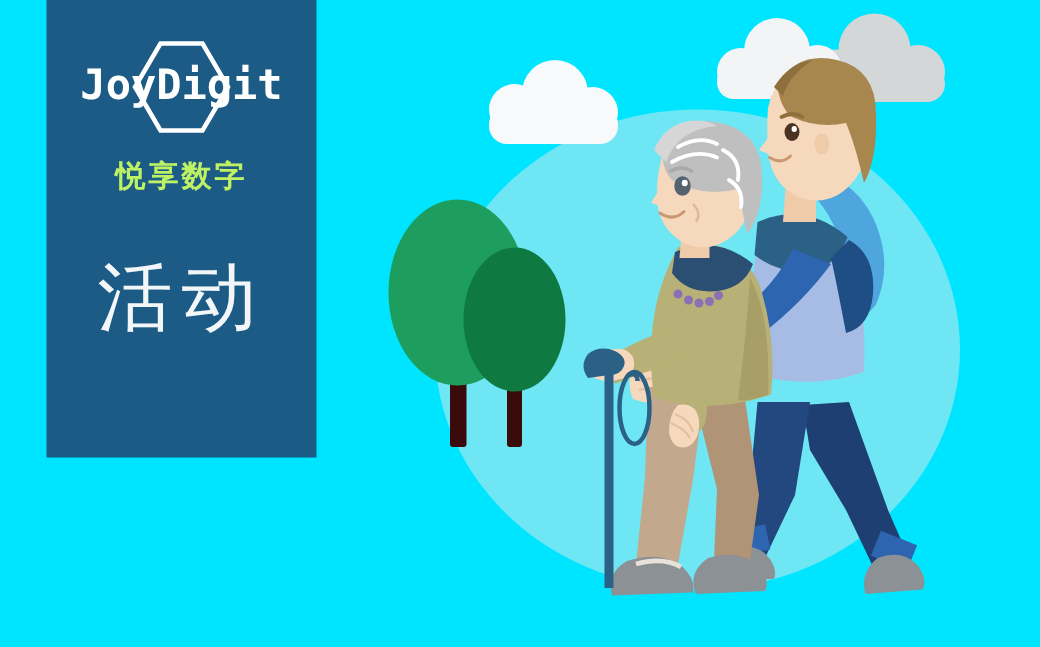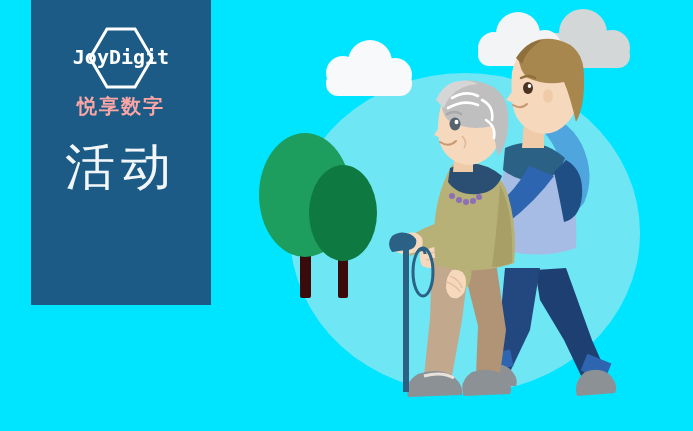--- a/index.html
+++ b/index.html
@@ -13,30 +13,30 @@
   
   .panel{
     position:absolute;left:31px;top:0;width:180px;height:305px;
     background:#1B5B86;
     display:flex;flex-direction:column;align-items:center;
   }
   .logo-wrap{position:relative;width:150px;height:62px;margin-top:27px;}
   .logo-hex{position:absolute;left:42px;top:0;width:66px;height:62px;}
   .logo-text{
     position:absolute;left:0;top:14px;width:150px;text-align:center;
-    color:#ffffff;font-size:20px;font-weight:bold;letter-spacing:0px;
+    color:#ffffff;font-size:28px;font-weight:bold;letter-spacing:0px;
     font-family:"DejaVu Sans Mono","Liberation Mono",monospace;
     line-height:32px;
   }
   .logo-sub{
-    margin-top:4px;color:#fca5a5;font-size:20px;font-weight:bold;
+    margin-top:16px;color:#bef264;font-size:20px;font-weight:bold;
     letter-spacing:2px;line-height:26px;
   }
   .title{
-    margin-top:17px;color:#F2F6F8;text-align:left;
+    margin-top:36px;color:#F2F6F8;text-align:left;
     font-size:50px;line-height:62px;letter-spacing:6px;
   }
   .title .l1{font-weight:300;display:block;}
   .title .l2{font-weight:bold;display:block;}
 
   
   .illus{position:absolute;left:0;top:0;width:693px;height:431px;}
   .illus svg{display:block;}
 </style>
 </head>

